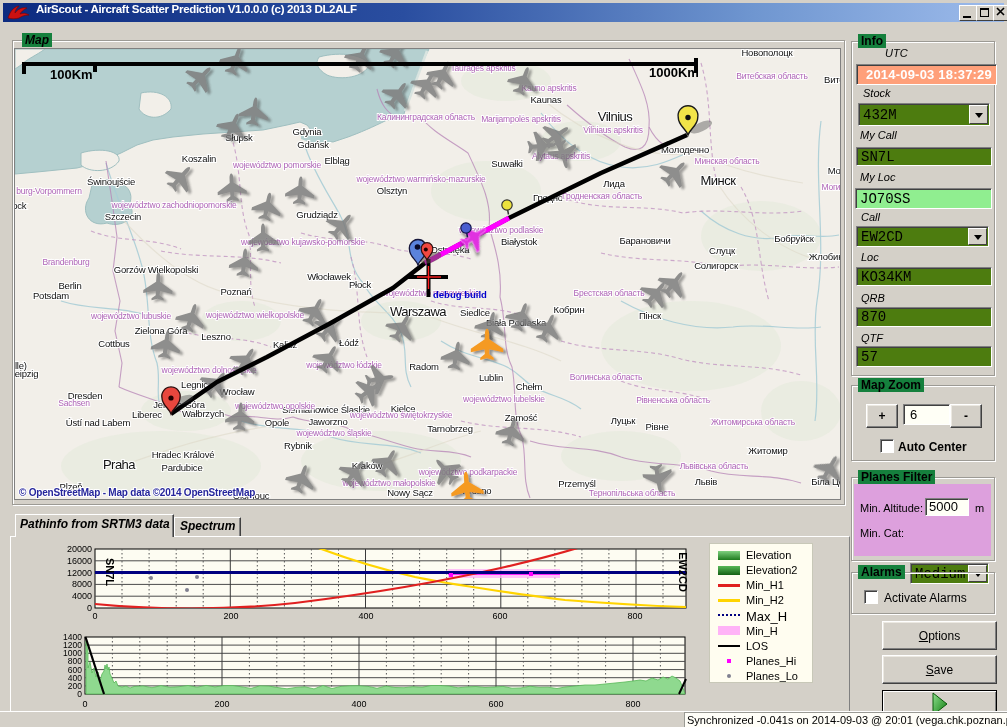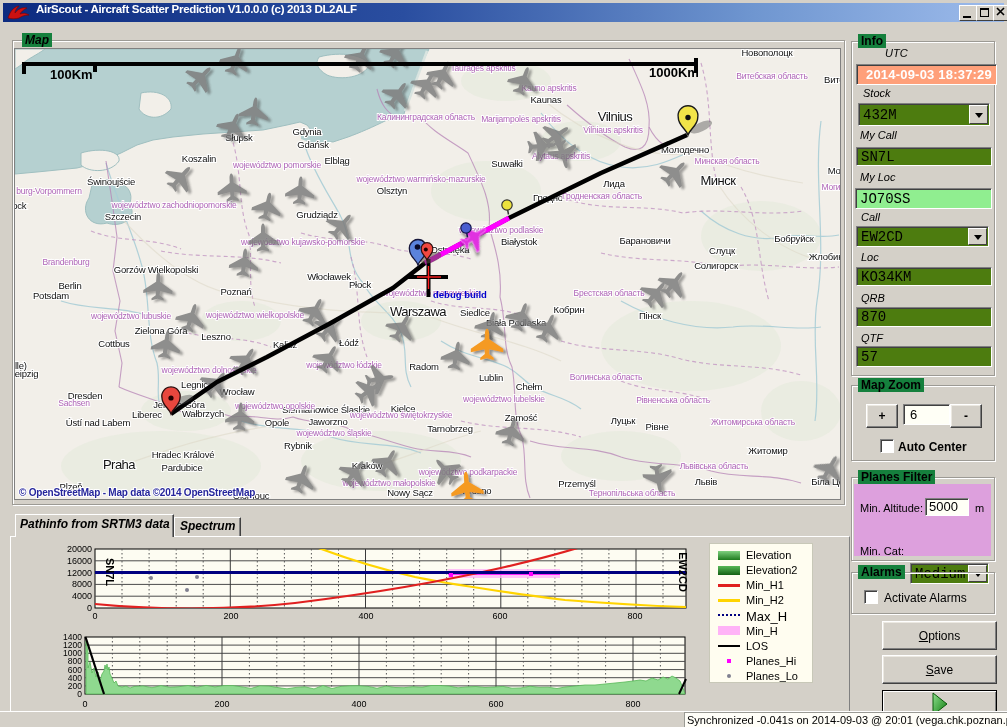--- a/index.html
+++ b/index.html
@@ -479,21 +479,21 @@
 <div class="abs sunken" style="left:903px;top:404px;width:39px;height:19px;background:#fffff6;font-size:13px;padding-left:6px;line-height:19px;">6</div>
 <div class="btn" style="left:950px;top:404px;width:30px;height:22px;font-weight:bold;">-</div>
 <div class="cb" style="left:880px;top:439px;"></div>
 <div class="abs" style="left:898px;top:440px;font-weight:bold;font-size:12px;">Auto Center</div>
 <div class="groupbox" style="left:851px;top:477px;width:142px;height:82px;"></div>
 <div class="grouplabel" style="left:858px;top:470px;">Planes Filter</div>
 <div class="abs" style="left:854px;top:484px;width:137px;height:72px;background:#dda0dd;"></div>
 <div class="abs" style="left:860px;top:502px;font-size:11px;">Min. Altitude:</div>
 <div class="abs sunken" style="left:925px;top:498px;width:39px;height:16px;background:#fffff6;font-size:13px;padding-left:3px;line-height:16px;">5000</div>
 <div class="abs" style="left:975px;top:502px;font-size:11px;">m</div>
-<div class="abs" style="left:860px;top:527px;font-size:11px;margin-top:18px;">Min. Cat:</div>
+<div class="abs" style="left:860px;top:527px;font-size:11px;">Min. Cat:</div>
 <div class="abs sunken tfield" style="left:910px;top:523px;width:73px;height:19px;margin-top:40px;">Medium<div class="ddbtn"></div></div>
 <div class="groupbox" style="left:851px;top:572px;width:142px;height:40px;"></div>
 <div class="grouplabel" style="left:858px;top:565px;">Alarms</div>
 <div class="cb" style="left:864px;top:590px;"></div>
 <div class="abs" style="left:884px;top:591px;font-size:12px;">Activate Alarms</div>
 <div class="btn" style="left:882px;top:621px;width:113px;height:27px;"><span style="text-decoration:underline">O</span>ptions</div>
 <div class="btn" style="left:882px;top:655px;width:113px;height:27px;"><span style="text-decoration:underline">S</span>ave</div>
 <div class="btn" style="left:882px;top:690px;width:113px;height:26px;border:1px solid #000;box-shadow:inset 1px 1px 0 #fff,inset -1px -1px 0 #808080;">
     <svg width="20" height="24" viewBox="0 0 20 24">
       <defs>

